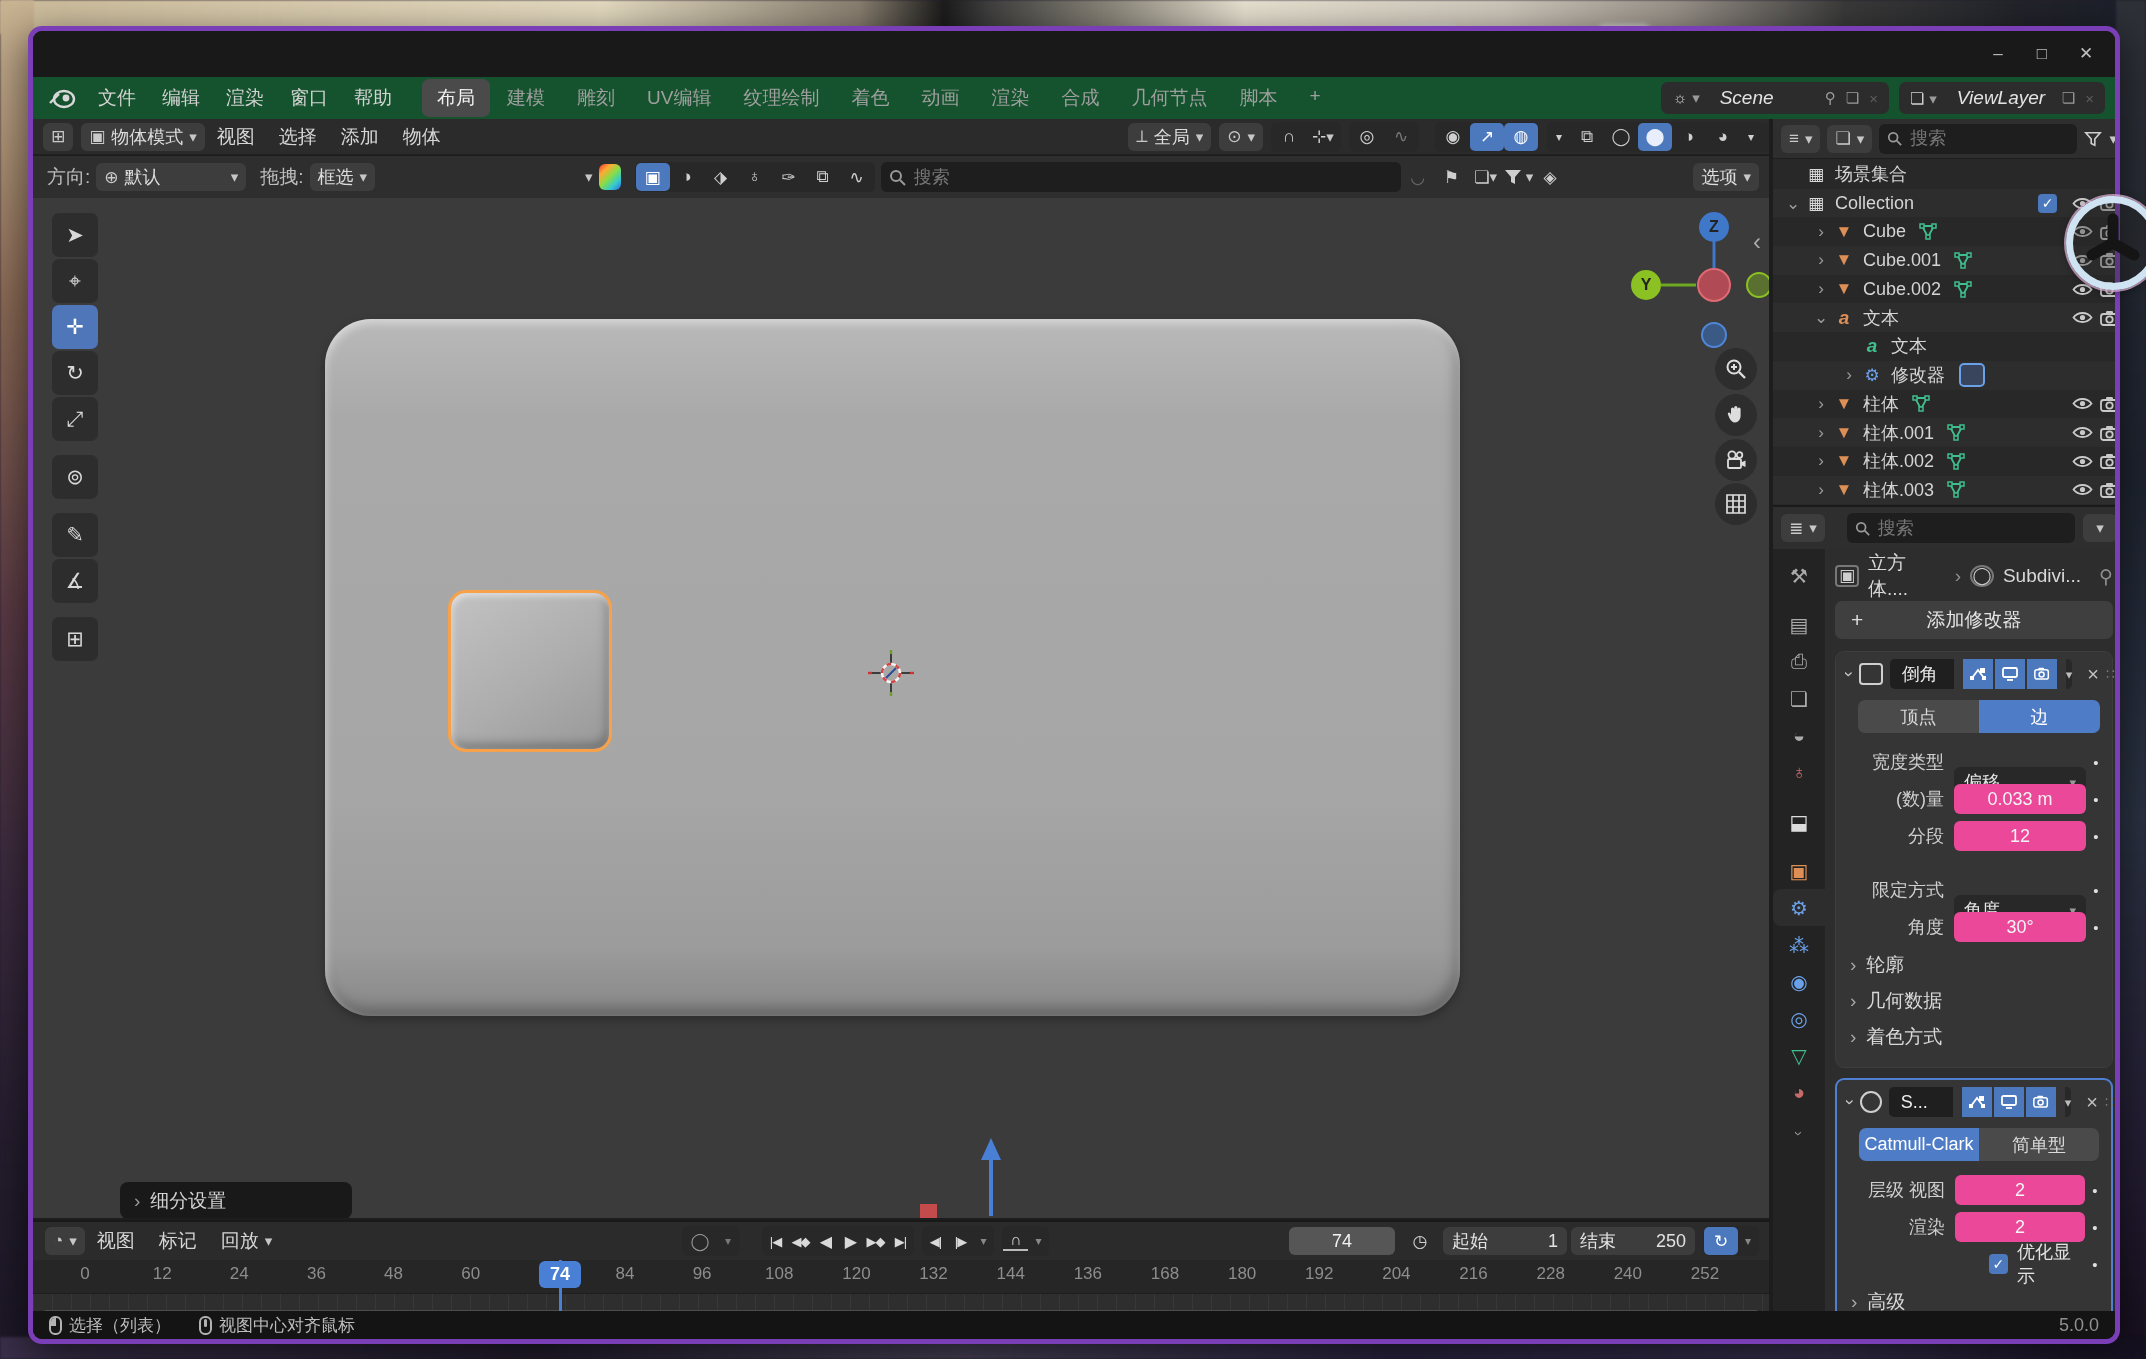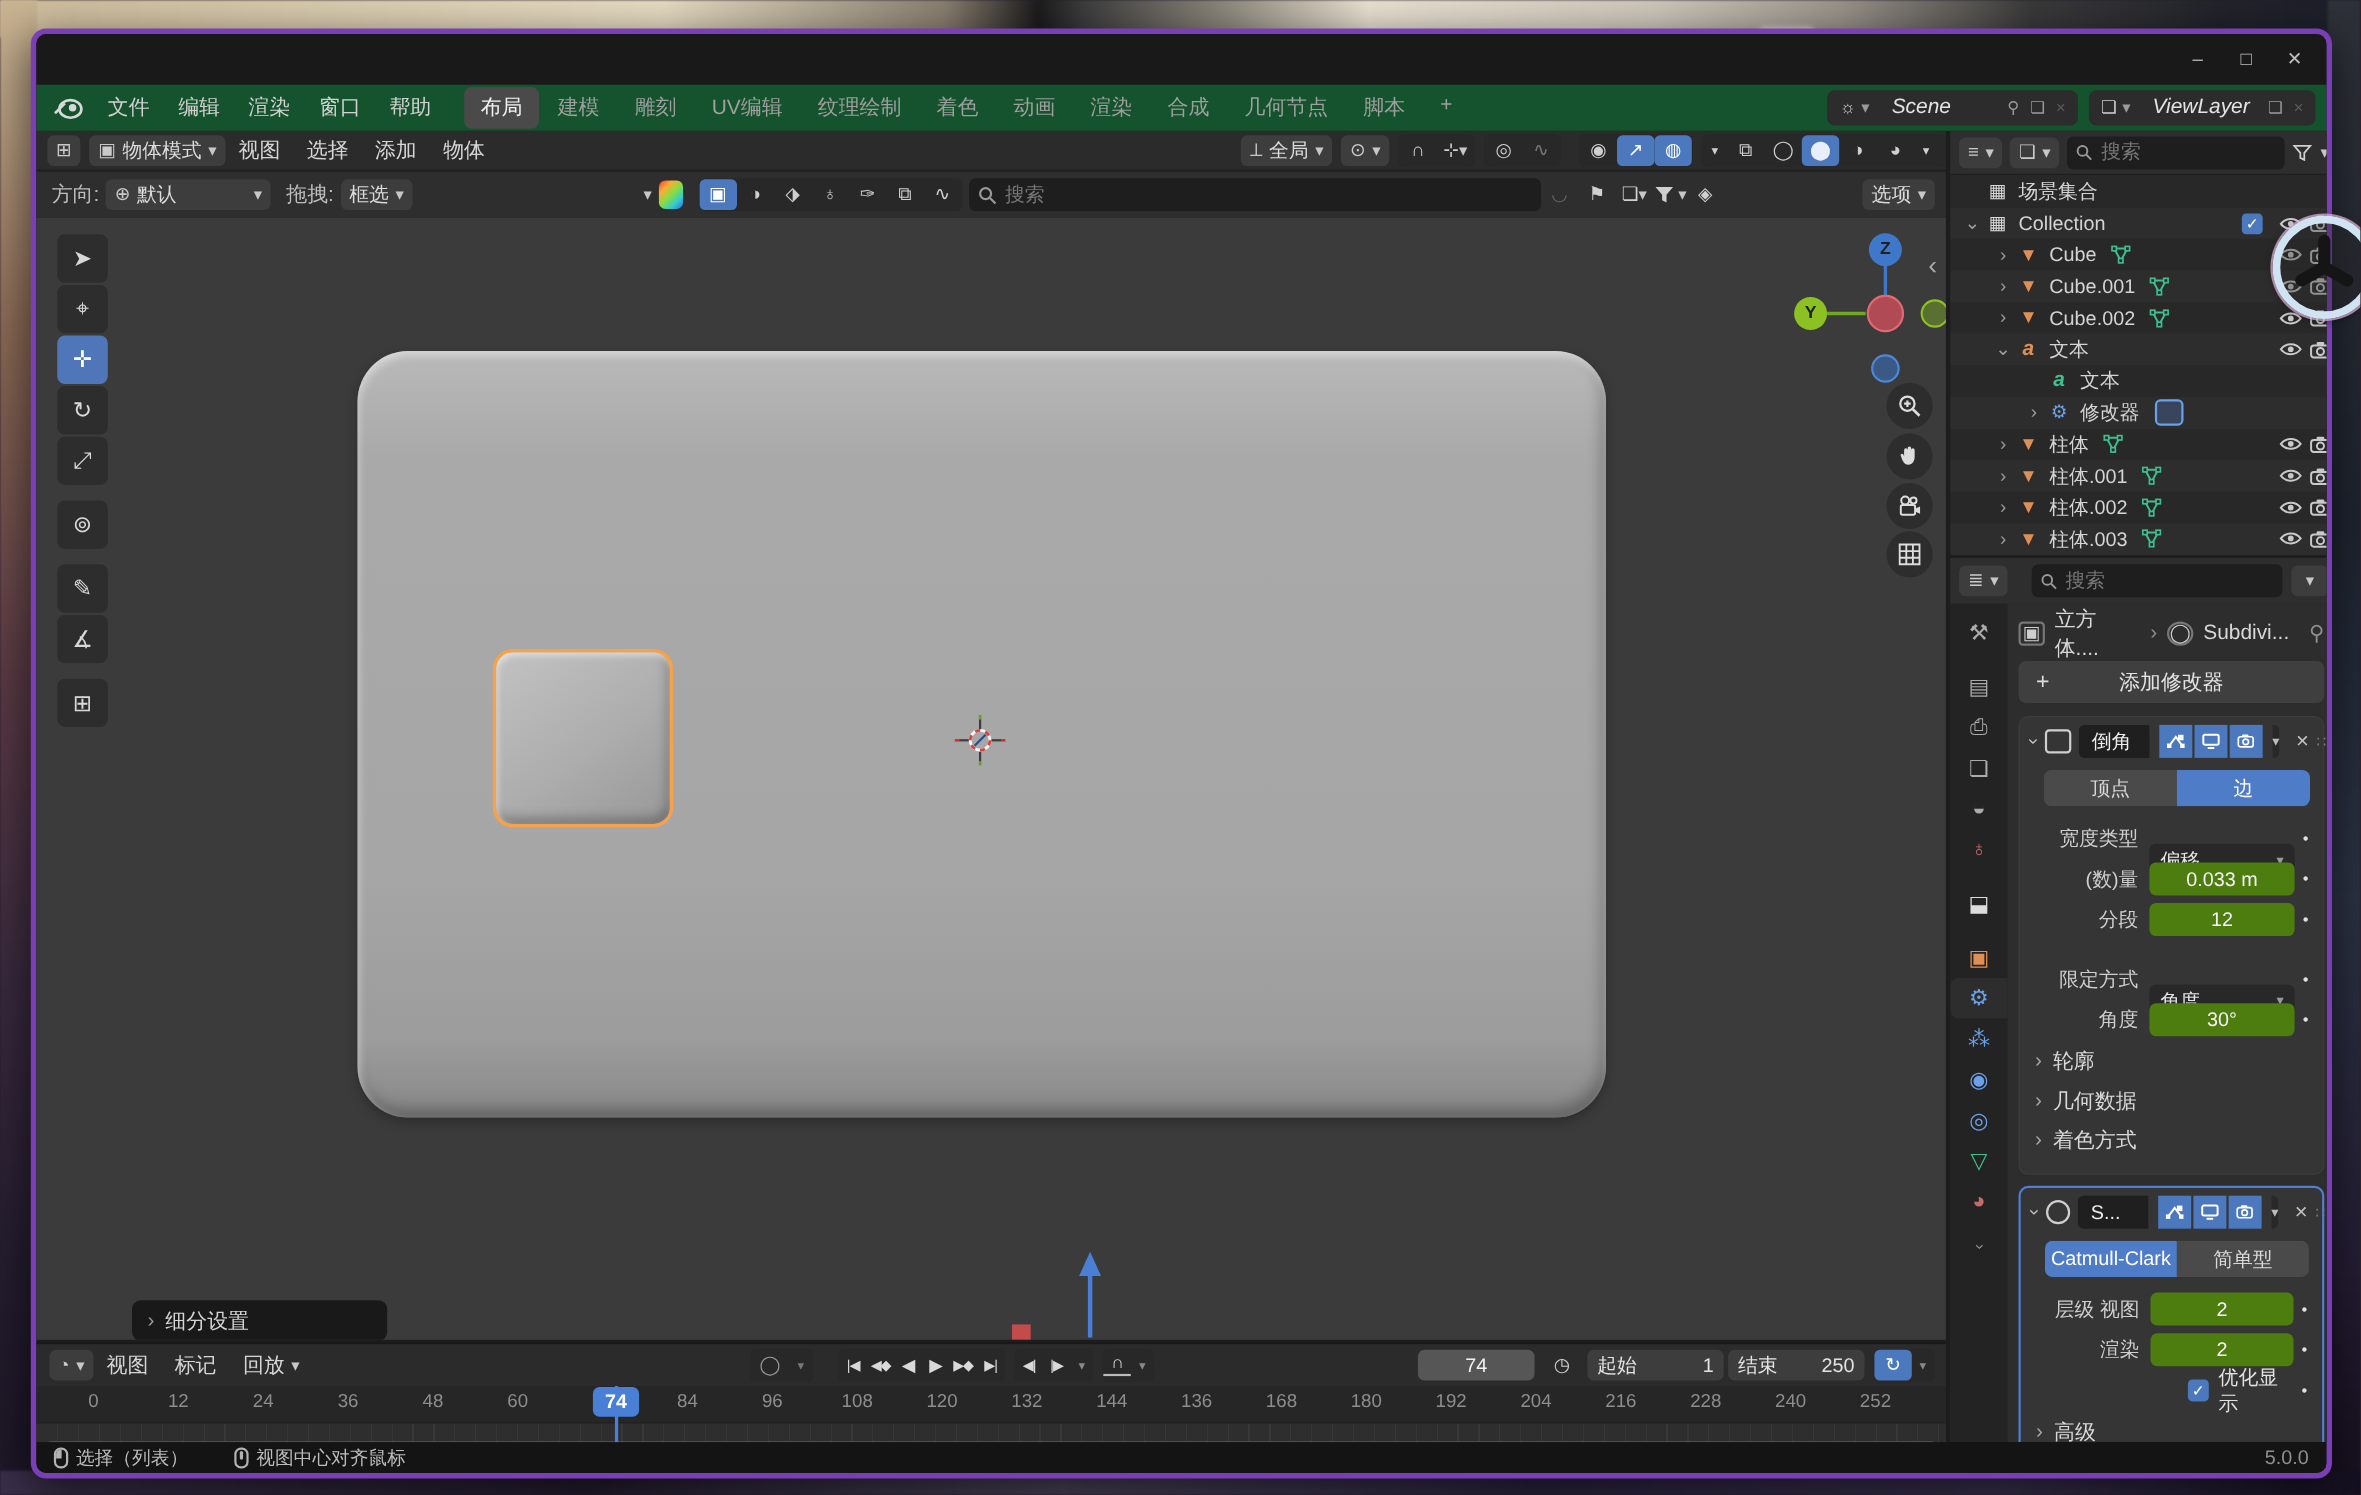--- a/index.html
+++ b/index.html
@@ -158,33 +158,33 @@
   .mod-dd { width:26px; height:30px; background:#282828; border-radius:0 5px 5px 0; margin-left:2px; color:#bbb; font-size:13px; display:flex; align-items:center; justify-content:center; }
   .mod-x { color:#c2c2c2; font-size:20px; margin-left:8px; }
   .mod-drag { color:#787878; font-size:14px; margin-left:auto; letter-spacing:1px; }
   .seg { display:flex; height:33px; margin:4px 12px 12px 22px; border-radius:7px; overflow:hidden; }
   .seg .s { flex:1; background:#4a4a4a; color:#d9d9d9; font-size:18px; display:flex; align-items:center; justify-content:center; }
   .seg .s.on { background:#4f7cc7; color:#fff; }
   .prow { display:flex; align-items:center; height:34px; margin:3px 6px 3px 0; }
   .prow.gap { margin-top:20px; }
   .plabel { width:118px; text-align:right; color:#cecece; font-size:18px; padding-right:10px; flex:none; white-space:nowrap; }
   .pfield { flex:1; height:30px; border-radius:6px; display:flex; align-items:center; justify-content:center; font-size:18px; }
-  .pfield.num { background:#4d7c0f; color:#f4f4f4; }
+  .pfield.num { background:#ec4899; color:#f4f4f4; }
   .pfield.dd { background:#282828; color:#e6e6e6; justify-content:space-between; padding:0 10px;margin-top:40px; }
   .pfield.dd .val { flex:1; }
   .pfield.dd .ar { color:#9a9a9a; font-size:13px; }
   .pcheck { flex:1; display:flex; align-items:center; gap:9px; color:#e2e2e2; font-size:18px; padding-left:34px; }
   .cbx { width:20px; height:20px; background:#4c78bd; border-radius:4px; color:#fff; font-size:14px; text-align:center; line-height:20px; }
   .pdot { width:20px; text-align:center; color:#dfdfdf; font-size:15px; flex:none; }
   .psection { display:flex; align-items:center; gap:10px; height:36px; color:#d9d9d9; font-size:19px; padding-left:14px; }
   .psection .chev { color:#a8a8a8; }
   .ptab-chevend { margin-top:14px; color:#9a9a9a; font-size:15px; }
 
   
-  .statusbar { position:absolute; left:0; bottom:0; width:100%; height:28px; background:#141414; display:flex; align-items:center; padding:0 16px; gap:42px; }
+  .statusbar { position:absolute; left:0; bottom:0; width:100%; height:28px; background:#141414; display:flex; align-items:center; padding:0 16px; gap:28px; }
   .hint { display:flex; align-items:center; gap:7px; color:#bcbcbc; font-size:17px; }
   .mouse { width:13px; height:19px; border:2px solid #b2b2b2; border-radius:6px; position:relative; }
   .mouse.L::before { content:""; position:absolute; left:0; top:0; width:5px; height:8px; background:#b2b2b2; border-radius:4px 0 0 0; }
   .mouse.M::before { content:""; position:absolute; left:3px; top:1px; width:3px; height:8px; background:#b2b2b2; border-radius:2px; }
   .sb-spacer { flex:1; }
   .sb-version { color:#8f8f8f; font-size:18px; }
 
   
   .cursor-ov { position:absolute; left:2066px; top:196px; width:94px; height:94px; border-radius:50%;
     background:rgba(40,40,40,.35); border:7px solid #cfe3f2;

